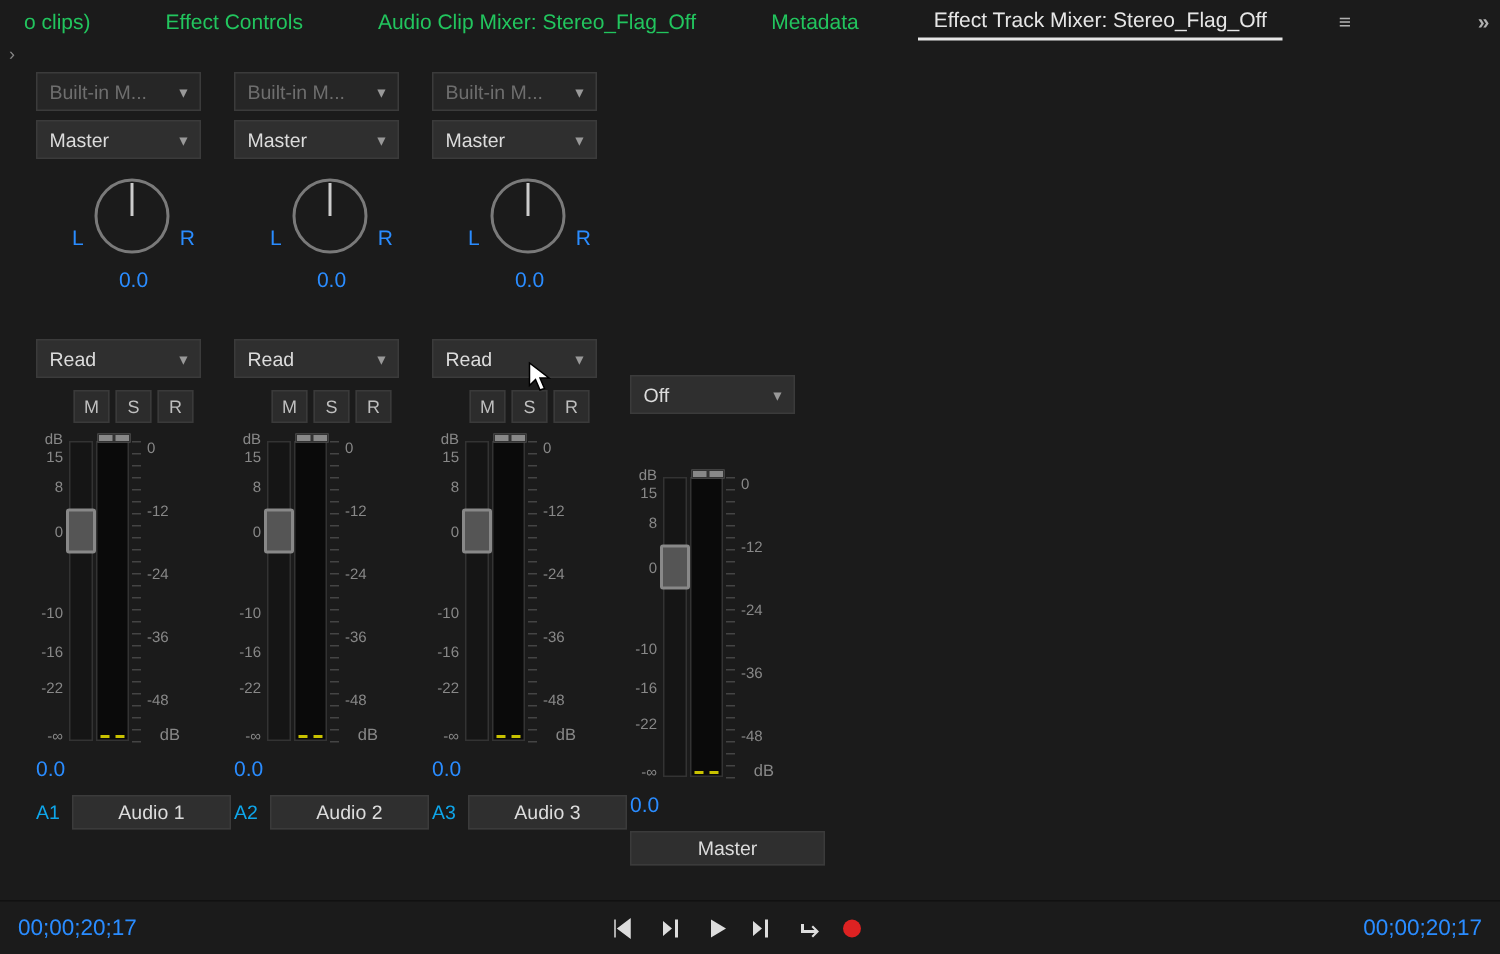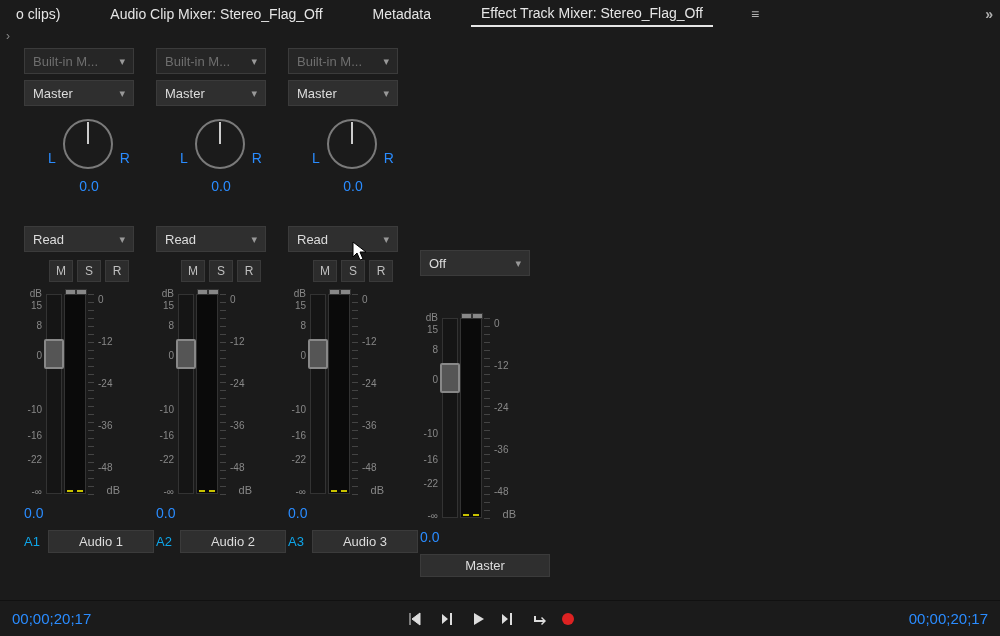--- a/index.html
+++ b/index.html
@@ -1,19 +1,19 @@
 <!DOCTYPE html>
 <html><head>
 <meta charset="utf-8">
 <style>
   * { box-sizing: border-box; margin: 0; padding: 0; font-family: "Segoe UI", Arial, sans-serif; }
   body { background: #1b1b1b; color: #c8c8c8; width: 1000px; height: 636px; overflow: hidden; position: relative; }
 
   .tabbar { display: flex; align-items: center; height: 28px; padding: 0 6px; font-size: 14px; }
-  .tabbar .tab { color: #e5e5e5; padding: 4px 10px; margin-right: 30px; cursor: pointer; }
+  .tabbar .tab { color: #22c55e; padding: 4px 10px; margin-right: 30px; cursor: pointer; }
   .tabbar .tab.active { color: #e6e6e6; border-bottom: 2px solid #e6e6e6; }
   .tabbar .menu-icon { color: #b0b0b0; margin-left: 8px; cursor: pointer; }
   .tabbar .more-icon { margin-left: auto; color: #b0b0b0; cursor: pointer; font-weight: bold; letter-spacing: 1px; }
 
   .lane { height: 16px; display:flex; align-items:center; padding-left:6px; }
   .lane .chevron { color:#888; font-size:12px; cursor:pointer; }
 
   .panel-area { display:flex; padding: 4px 8px 0 24px; }
   .channel { width: 130px; margin-right: 2px; }
 
@@ -60,20 +60,21 @@
   .rec { width:12px; height:12px; border-radius:50%; background:#d22; }
   .timecode.right { position:absolute; right:12px; }
 
   .cursor-arrow { position:absolute; pointer-events:none; }
 </style>
 </head>
 <body>
 
 <div class="tabbar">
   <div class="tab">o clips)</div>
+  <div class="tab">Effect Controls</div>
   <div class="tab">Audio Clip Mixer: Stereo_Flag_Off</div>
   <div class="tab">Metadata</div>
   <div class="tab active">Effect Track Mixer: Stereo_Flag_Off</div>
   <div class="menu-icon">≡</div>
   <div class="more-icon">»</div>
 </div>
 
 <div class="lane">
   <span class="chevron">›</span>
 </div>

